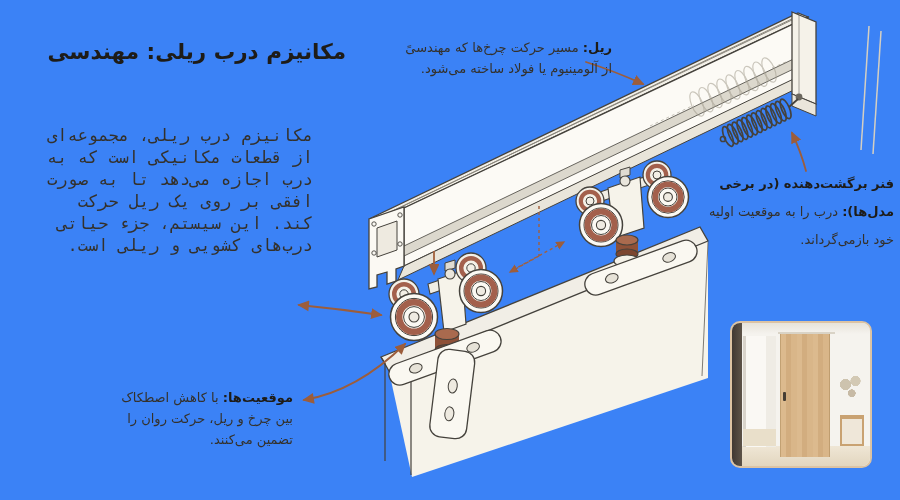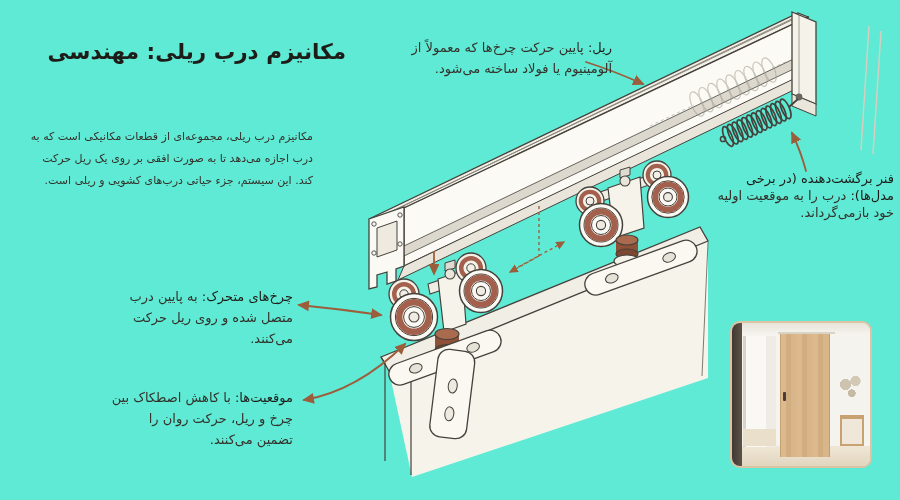--- a/index.html
+++ b/index.html
@@ -1,36 +1,36 @@
 <!DOCTYPE html>
 <html lang="fa"><head>
 <meta charset="utf-8">
 <style>
   html,body{margin:0;padding:0;}
   .stage{
     position:relative;width:900px;height:500px;overflow:hidden;
-    background:#5eead4;
+    background:#3b82f6;
     font-family:"DejaVu Sans", sans-serif;
     color:#2b2823;
   }
   .stage *{box-sizing:border-box;}
   svg.illu{position:absolute;left:0;top:0;z-index:1;}
   .txt{position:absolute;z-index:3;direction:rtl;text-align:right;}
   .title{
     left:26px;top:36px;width:320px;
     font-size:21.5px;font-weight:bold;line-height:31px;color:#1e1c18;
   }
   .intro{
     left:27px;top:126px;width:286px;
-    font-size:11px;line-height:22px;color:#34312b;
+    font-size:17px;line-height:22px;color:#34312b;font-family:Liberation Mono, monospace;
   }
   .callout{font-size:13px;line-height:20.5px;color:#34312b;}
-  .callout .term{font-weight:normal;color:#1e1c18;margin-top:44px;}
+  .callout .term{font-weight:bold;color:#1e1c18;margin-top:44px;}
   .co-rail{left:397px;top:38px;width:215px;}
-  .co-spring{left:699px;top:170px;width:195px;line-height:17px;text-align:right;}
+  .co-spring{left:699px;top:170px;width:195px;line-height:28px;text-align:right;}
   .co-wheels{left:127px;top:286px;width:166px;line-height:21px;}
   .co-bearings{left:111px;top:387px;width:182px;line-height:21px;}
 
   
   .photo{
     position:absolute;z-index:2;left:730px;top:321px;width:142px;height:147px;
     border:2px solid #dcc3a3;border-radius:10px;overflow:hidden;
     background:#f5f3ee;
   }
   .photo>div{position:absolute;}
@@ -267,32 +267,28 @@
   <div class="txt title" dir="rtl">
     <div>مکانیزم درب ریلی: مهندسی</div>
   </div>
 
   <div class="txt intro" dir="rtl">
     <span>مکانیزم درب ریلی، مجموعه‌ای از قطعات مکانیکی است که به درب اجازه می‌دهد تا به صورت افقی بر روی یک ریل حرکت کند. این سیستم، جزء حیاتی درب‌های کشویی و ریلی است.</span>
   </div>
 
   <div class="txt callout co-rail" dir="rtl">
     <span class="term">ریل:</span>
-    <span>پایین حرکت چرخ‌ها که معمولاً از آلومینیوم یا فولاد ساخته می‌شود.</span>
+    <span>مسیر حرکت چرخ‌ها که مهندسیً از آلومینیوم یا فولاد ساخته می‌شود.</span>
   </div>
 
   <div class="txt callout co-spring" dir="rtl">
     <span class="term">فنر برگشت‌دهنده (در برخی مدل‌ها):</span>
     <span>درب را به موقعیت اولیه خود بازمی‌گرداند.</span>
   </div>
 
-  <div class="txt callout co-wheels" dir="rtl">
-    <span class="term">چرخ‌های متحرک:</span>
-    <span>به پایین درب متصل شده و روی ریل حرکت می‌کنند.</span>
-  </div>
 
   <div class="txt callout co-bearings" dir="rtl">
     <span class="term">موقعیت‌ها:</span>
     <span>با کاهش اصطکاک بین چرخ و ریل، حرکت روان را تضمین می‌کنند.</span>
   </div>
 
   <div class="photo">
     <div class="ph-ceil"></div>
     <div class="ph-floor"></div>
     <div class="ph-frame-left"></div>

